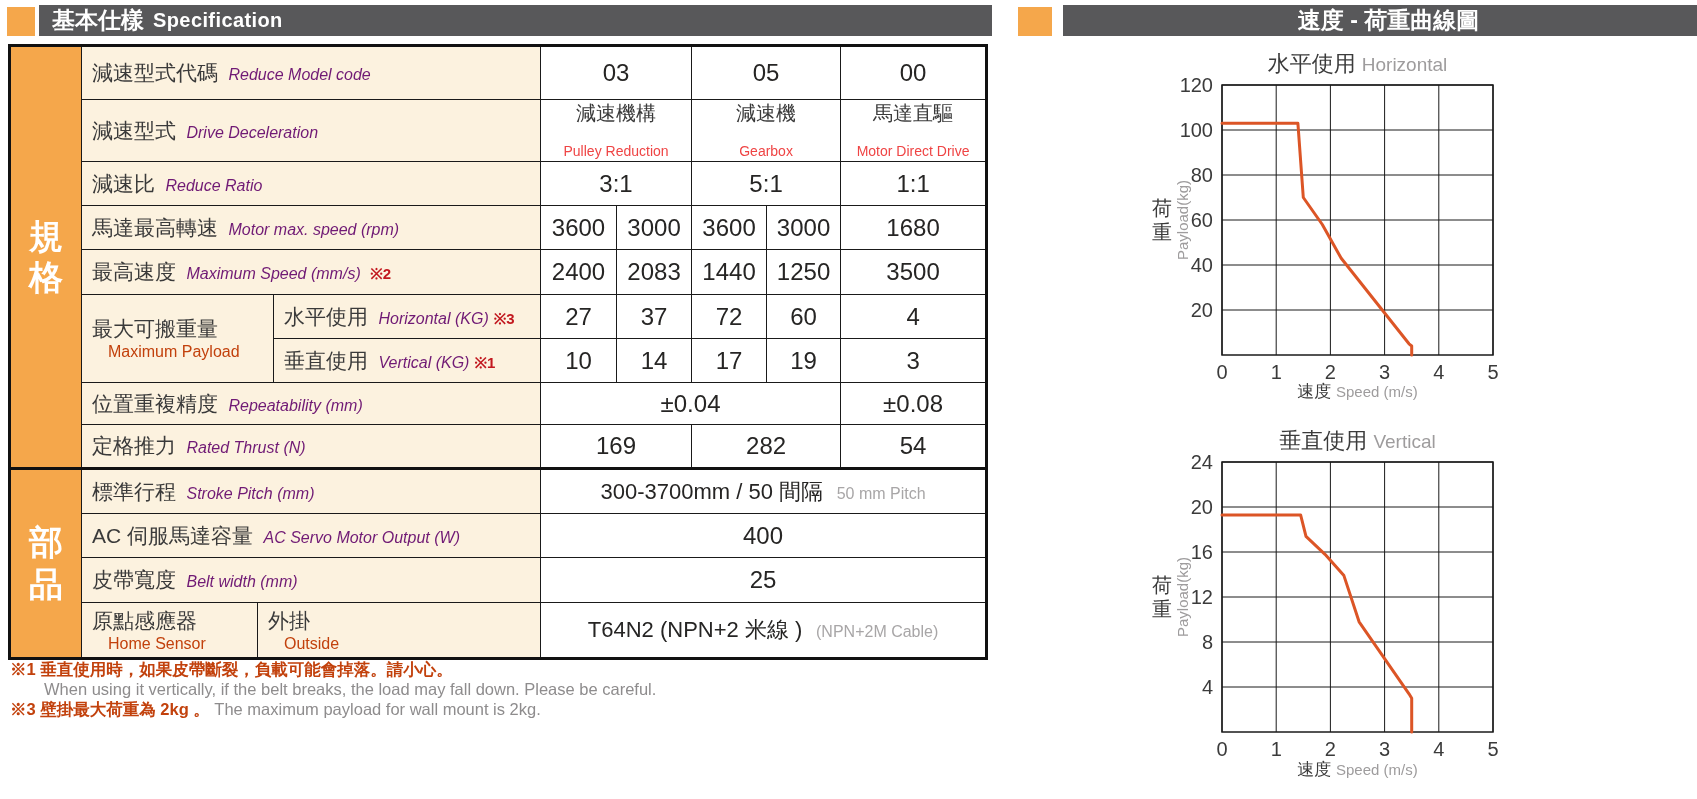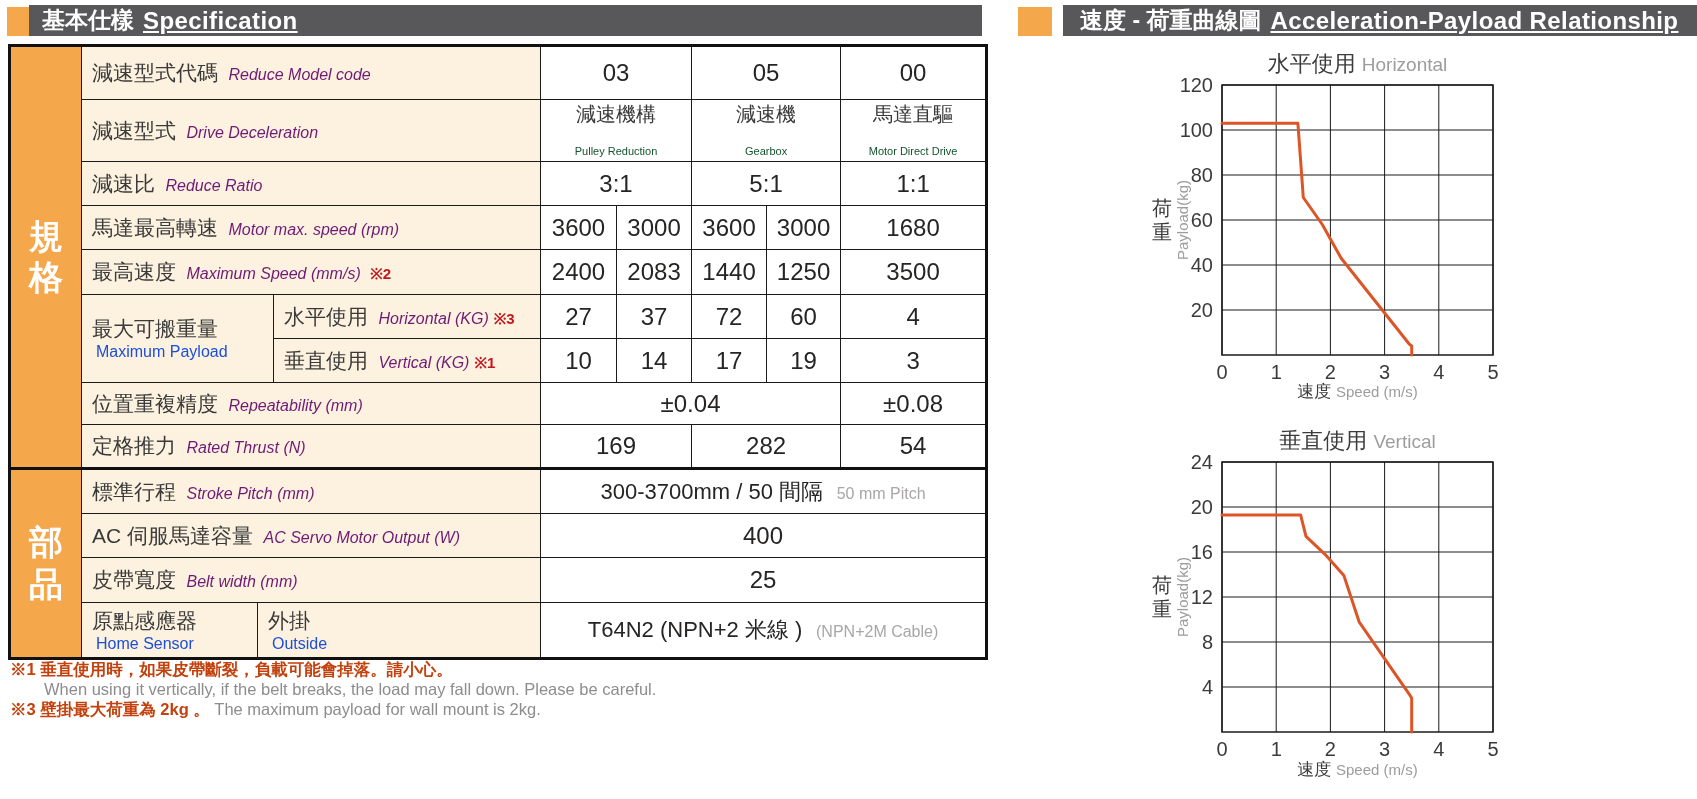--- a/index.html
+++ b/index.html
@@ -3,36 +3,36 @@
 <meta charset="utf-8">
 <style>
   * { margin:0; padding:0; box-sizing:border-box; }
   html,body { width:1697px; height:799px; }
   body { background:#ffffff; font-family:"Liberation Sans", sans-serif; position:relative; overflow:hidden; }
 
   
   .hdr-square { position:absolute; background:#F5A74B; }
   .hdr-bar { position:absolute; background:#58585A; color:#fff; display:flex; align-items:center; }
   .hdr-zh { font-weight:bold; font-size:23px; white-space:nowrap; }
-  .hdr-en { font-weight:bold; font-size:24px; margin-left:9px; letter-spacing:.4px; white-space:nowrap;text-decoration:underline; }
+  .hdr-en { font-weight:bold; font-size:20px; margin-left:9px; letter-spacing:.4px; white-space:nowrap; }
 
   
   table.spec { position:absolute; left:8px; top:44px; width:979px;
                border-collapse:collapse; table-layout:fixed; border:3px solid #111; }
   table.spec td { border:1.5px solid #1a1a1a; vertical-align:middle; overflow:hidden; }
   td.side { background:#F5A74B; color:#fff; font-size:34px; font-weight:bold;
             text-align:center; white-space:pre-line; line-height:1.22; }
   td.lbl { background:#FCF2DF; padding-left:10px; }
   td.lbl .zh { font-size:21px; color:#3A3A3A; }
   td.lbl .en { font-size:16px; color:#701a75; margin-left:6px;font-style:italic; }
   td.lbl .note { font-size:15px; color:#C2181F; font-weight:bold; margin-left:5px; }
-  td.lbl .block-en { display:block; font-size:16px; color:#1d4ed8; margin-left:4px; line-height:1.15; }
+  td.lbl .block-en { display:block; font-size:16px; color:#c2410c; margin-left:16px; line-height:1.15; }
   td.val { background:#fff; text-align:center; font-size:24px; color:#262524; }
   td.val .v-zh { font-size:20px; color:#3A3A3A; line-height:1.15; display:block; }
-  td.val .v-en { font-size:11px; color:#14532d; line-height:1.1; display:block; white-space:nowrap;margin-top:19px; }
+  td.val .v-en { font-size:14px; color:#ef4444; line-height:1.1; display:block; white-space:nowrap;margin-top:19px; }
   td.val .big { font-size:22px; color:#262524; }
   td.val .gray-sub { font-size:16px; color:#A8A6A7; margin-left:7px; }
   tr.sec-top td { border-top:3px solid #111; }
 
   
   .fn { position:absolute; left:10px; top:660px; width:980px; }
   .fn div { line-height:19.5px; margin-bottom:0.5px; }
   .fn-zh { color:#c2410c; font-weight:bold; font-size:16.5px; }
   .fn-en { color:#8E8C8D; font-size:16.5px; }
   .fn-ind { margin-left:34px; }
@@ -46,21 +46,21 @@
   .ct-en { font-size:19px; fill:#9E9C9D; }
   .cx-zh { font-size:17px; fill:#3B3B3B; }
   .cx-en { font-size:15px; fill:#9E9C9D; }
   .cy-zh { font-size:20px; fill:#3B3B3B; }
   .cy-en { font-size:15px; fill:#9E9C9D; }
 </style>
 </head>
 <body>
 
 <div class="hdr-square" style="left:7px;top:7px;width:28px;height:29px;"></div>
-<div class="hdr-bar" style="left:29px;top:5px;width:953px;height:31px;padding-left:13px;">
+<div class="hdr-bar" style="left:39px;top:5px;width:953px;height:31px;padding-left:13px;">
   <span class="hdr-zh">基本仕樣</span>
   <span class="hdr-en">Specification</span>
 </div>
 
 <table class="spec">
   <colgroup>
     <col style="width:72px">
       <col style="width:176px">
       <col style="width:16px">
       <col style="width:267px">
@@ -234,21 +234,21 @@
 <div class="fn">
   <div><span class="fn-zh">※1 垂直使用時，如果皮帶斷裂，負載可能會掉落。請小心。</span></div>
   <div class="fn-ind"><span class="fn-en">When using it vertically, if the belt breaks, the load may fall down. Please be careful.</span></div>
   <div>
     <span class="fn-zh">※3 壁掛最大荷重為 2kg 。</span>
     <span class="fn-en">The maximum payload for wall mount is 2kg.</span>
   </div>
 </div>
 
 <div class="hdr-square" style="left:1018px;top:7px;width:34px;height:29px;"></div>
-<div class="hdr-bar" style="left:1063px;top:5px;width:634px;height:31px;padding-left:17px;">
+<div class="hdr-bar" style="left:1063px;top:5px;width:634px;height:31px;padding-left:17px;flex-direction:column;">
   <span class="hdr-zh">速度 - 荷重曲線圖</span>
   <span class="hdr-en">Acceleration-Payload Relationship</span>
 </div>
 
 <div class="chart" id="chart-0"><svg width="500" height="358" viewBox="0 0 500 358">
       <line x1="122" y1="40" x2="122" y2="310" stroke="#1a1a1a" stroke-width="1"></line>
       <text x="122" y="334" text-anchor="middle" class="tick">0</text>
       <line x1="176.2" y1="40" x2="176.2" y2="310" stroke="#1a1a1a" stroke-width="1"></line>
       <text x="176.2" y="334" text-anchor="middle" class="tick">1</text>
       <line x1="230.4" y1="40" x2="230.4" y2="310" stroke="#1a1a1a" stroke-width="1"></line>

